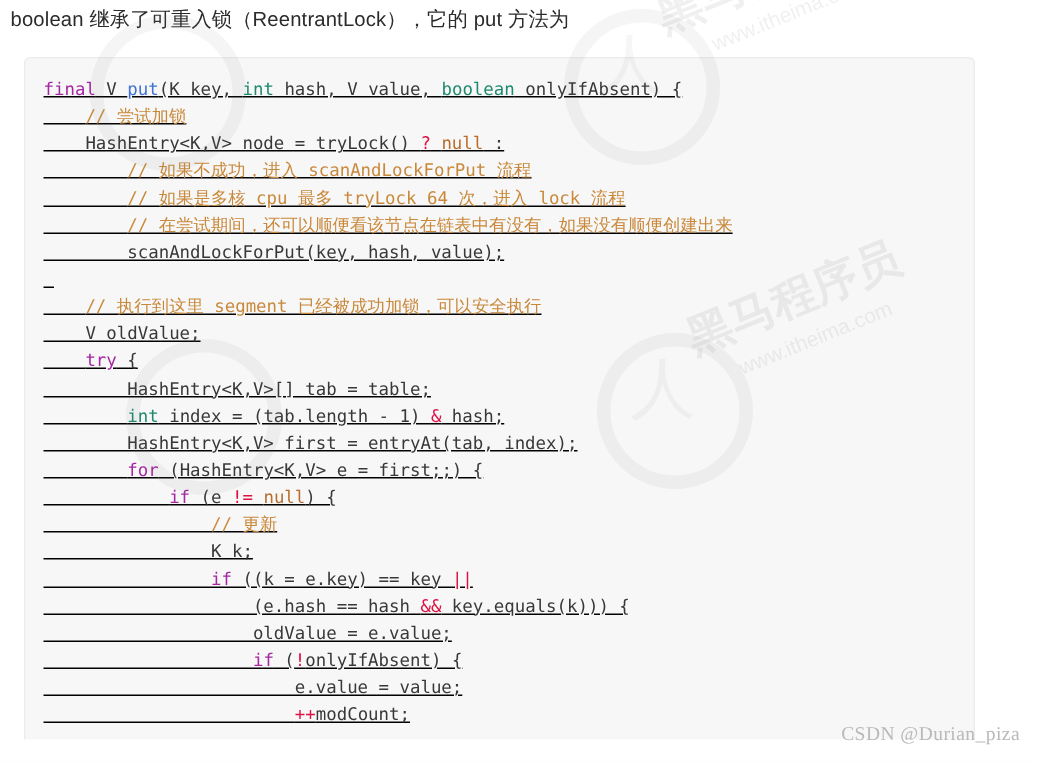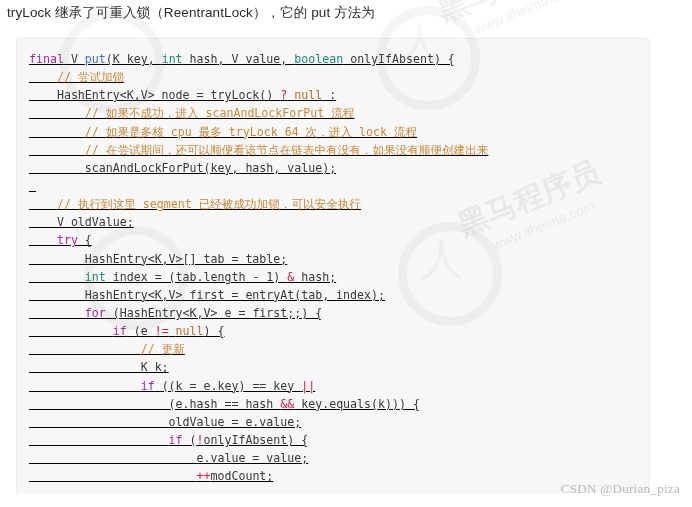--- a/index.html
+++ b/index.html
@@ -141,21 +141,21 @@
     font-size: 13px;
     color: #b9b9b9;
     letter-spacing: 0.3px;
     z-index: 8;
     font-family: Liberation Serif, serif;
   }
 </style>
 </head>
 <body>
 
-<div class="intro">tryLock 继承了可重入锁（ReentrantLock），它的 put 方法为</div>
+<div class="intro">boolean 继承了可重入锁（ReentrantLock），它的 put 方法为</div>
 
 <div class="code-block">
   <div class="code-inner">
     <pre class="code" id="code-area"><span class="ln"><span class="kw">final</span><span class="pl"> V </span><span class="fn">put</span><span class="pl">(K key, </span><span class="type">int</span><span class="pl"> hash, V value, </span><span class="type">boolean</span><span class="pl"> onlyIfAbsent) {</span></span><span class="ln"><span class="pl">    </span><span class="cmt">// 尝试加锁</span></span><span class="ln"><span class="pl">    HashEntry&lt;K,V&gt; node = tryLock() </span><span class="op">?</span><span class="pl"> </span><span class="lit">null</span><span class="pl"> :</span></span><span class="ln"><span class="pl">        </span><span class="cmt">// 如果不成功，进入 scanAndLockForPut 流程</span></span><span class="ln"><span class="pl">        </span><span class="cmt">// 如果是多核 cpu 最多 tryLock 64 次，进入 lock 流程</span></span><span class="ln"><span class="pl">        </span><span class="cmt">// 在尝试期间，还可以顺便看该节点在链表中有没有，如果没有顺便创建出来</span></span><span class="ln"><span class="pl">        scanAndLockForPut(key, hash, value);</span></span><span class="ln">&nbsp;</span><span class="ln"><span class="pl">    </span><span class="cmt">// 执行到这里 segment 已经被成功加锁，可以安全执行</span></span><span class="ln"><span class="pl">    V oldValue;</span></span><span class="ln"><span class="pl">    </span><span class="kw">try</span><span class="pl"> {</span></span><span class="ln"><span class="pl">        HashEntry&lt;K,V&gt;[] tab = table;</span></span><span class="ln"><span class="pl">        </span><span class="type">int</span><span class="pl"> index = (tab.length - 1) </span><span class="op">&amp;</span><span class="pl"> hash;</span></span><span class="ln"><span class="pl">        HashEntry&lt;K,V&gt; first = entryAt(tab, index);</span></span><span class="ln"><span class="pl">        </span><span class="kw">for</span><span class="pl"> (HashEntry&lt;K,V&gt; e = first;;) {</span></span><span class="ln"><span class="pl">            </span><span class="kw">if</span><span class="pl"> (e </span><span class="op">!=</span><span class="pl"> </span><span class="lit">null</span><span class="pl">) {</span></span><span class="ln"><span class="pl">                </span><span class="cmt">// 更新</span></span><span class="ln"><span class="pl">                K k;</span></span><span class="ln"><span class="pl">                </span><span class="kw">if</span><span class="pl"> ((k = e.key) == key </span><span class="op">||</span></span><span class="ln"><span class="pl">                    (e.hash == hash </span><span class="op">&amp;&amp;</span><span class="pl"> key.equals(k))) {</span></span><span class="ln"><span class="pl">                    oldValue = e.value;</span></span><span class="ln"><span class="pl">                    </span><span class="kw">if</span><span class="pl"> (</span><span class="op">!</span><span class="pl">onlyIfAbsent) {</span></span><span class="ln"><span class="pl">                        e.value = value;</span></span><span class="ln"><span class="pl">                        </span><span class="op">++</span><span class="pl">modCount;</span></span><span class="ln">&nbsp;</span></pre>
   </div>
 </div>
 
 <div class="wm-ring r2"></div>
 <div class="wm-ring r1"></div>
 <div class="wm-ring r3"></div>

